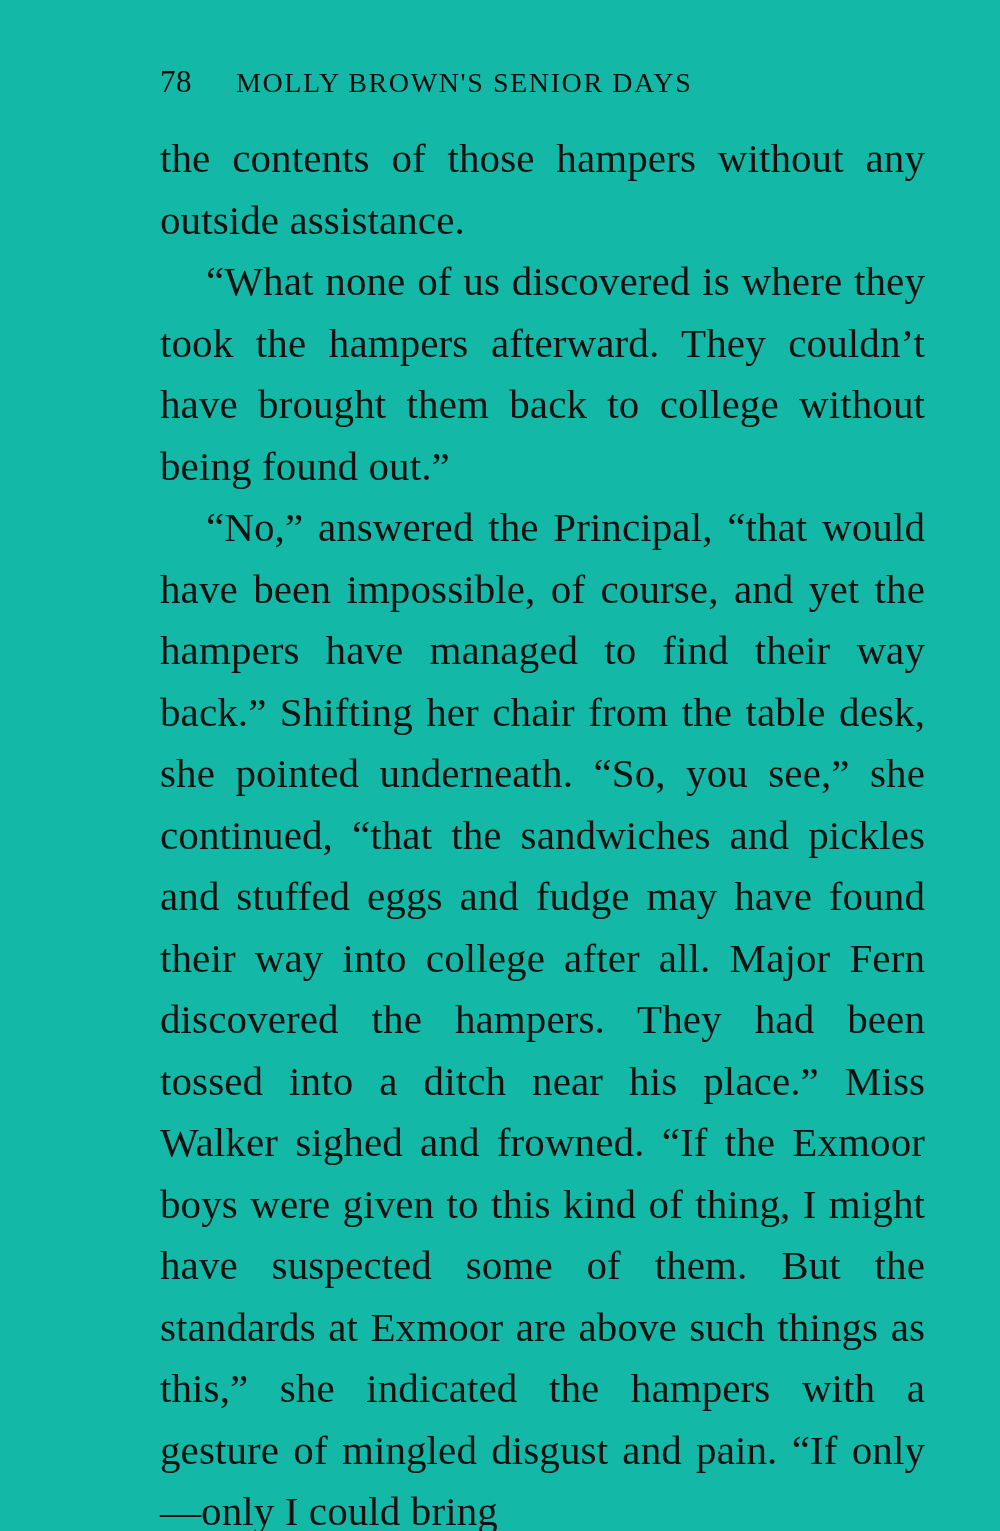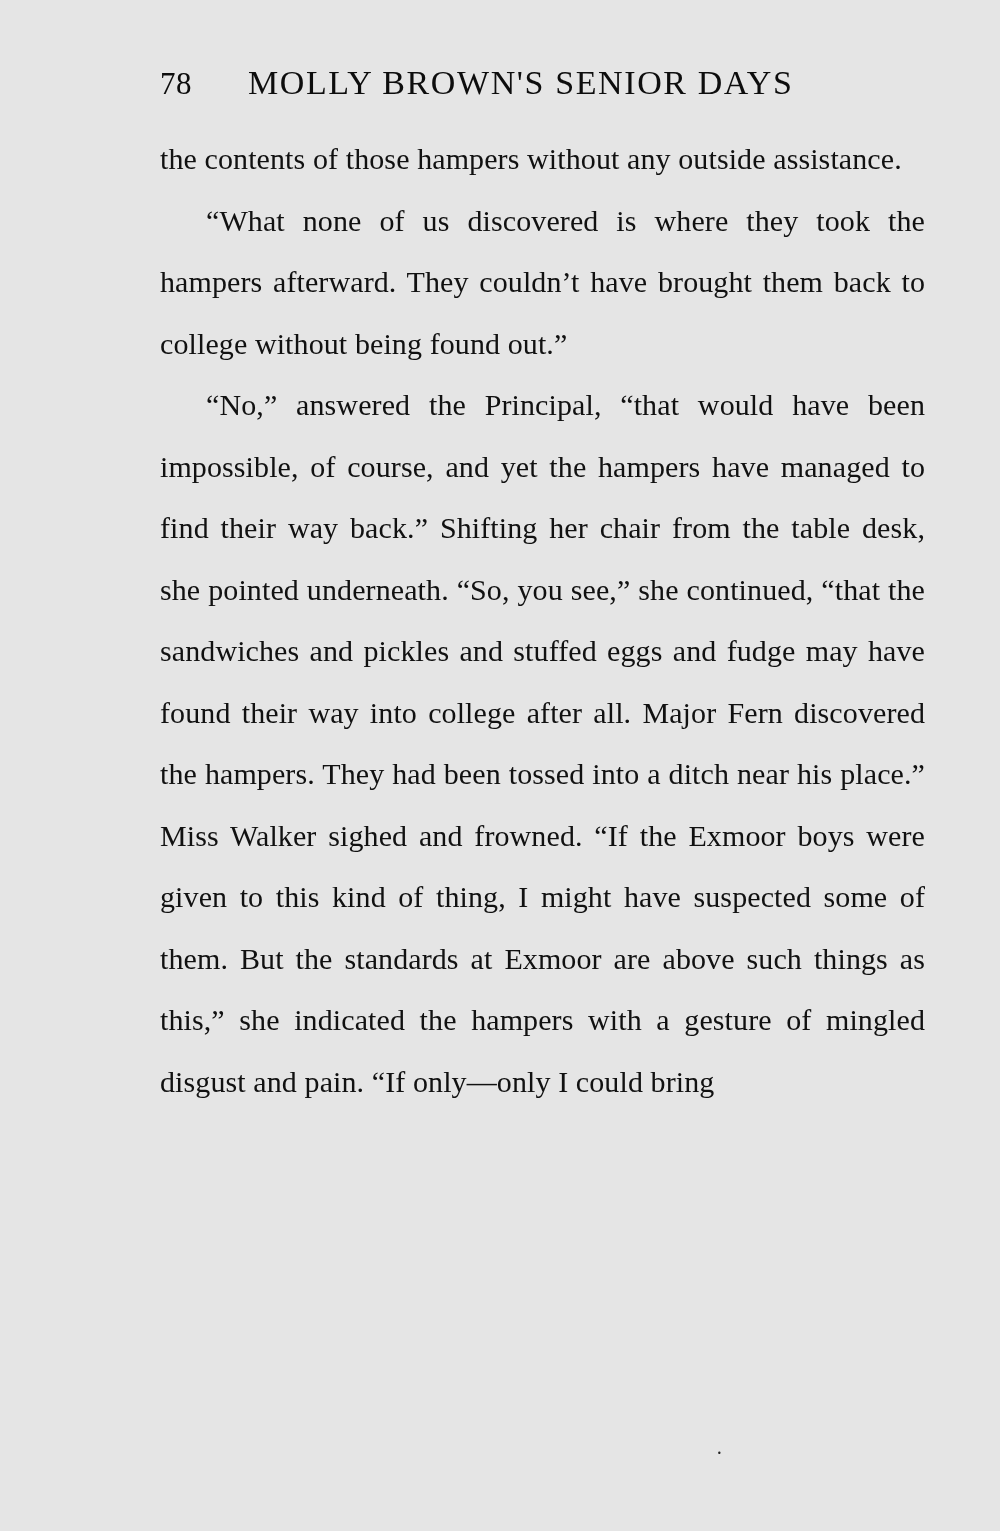--- a/index.html
+++ b/index.html
@@ -14,56 +14,56 @@
     font-family: "Liberation Serif", "DejaVu Serif", serif;
     color: #111111;
     overflow: hidden;
   }
   .page {
     position: absolute;
     top: 0;
     left: 0;
     width: 1000px;
     height: 1531px;
-    background: #e5e5e5;
+    background: #14b8a6;
   }
   
   .running-head {
     position: absolute;
     top: 64px;
     left: 160px;
     width: 770px;
     height: 40px;
     display: flex;
     align-items: baseline;
   }
   .folio {
     font-size: 31px;
     letter-spacing: 0.5px;
     font-family: "Liberation Serif", "DejaVu Serif", serif;
     color: #0d0d0d;
   }
   .head-title {
-    margin-left: 56px;
-    font-size: 34px;
+    margin-left: 44px;
+    font-size: 28px;
     letter-spacing: 1.6px;
     font-variant: small-caps;
     text-transform: uppercase;
     color: #0d0d0d;
     white-space: nowrap;
   }
   
   .textblock {
     position: absolute;
     top: 128px;
     left: 160px;
     width: 765px;
   }
   .para {
-    font-size: 30px;
+    font-size: 41px;
     line-height: 61.5px;
     text-align: justify;
     text-justify: inter-word;
     margin: 0;
     color: #111111;
     -webkit-hyphens: none;
     hyphens: none;
   }
   .para.indent {
     text-indent: 46px;

